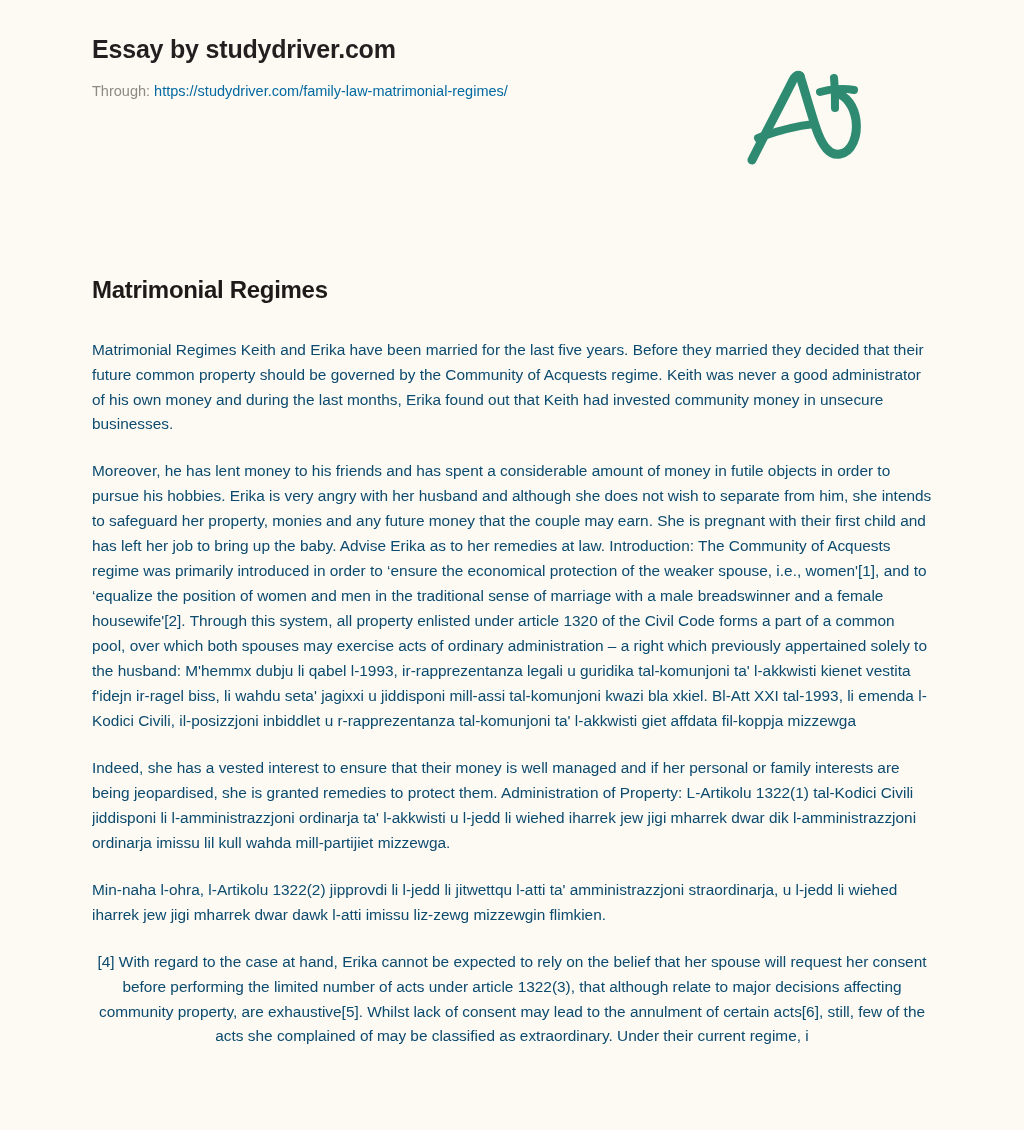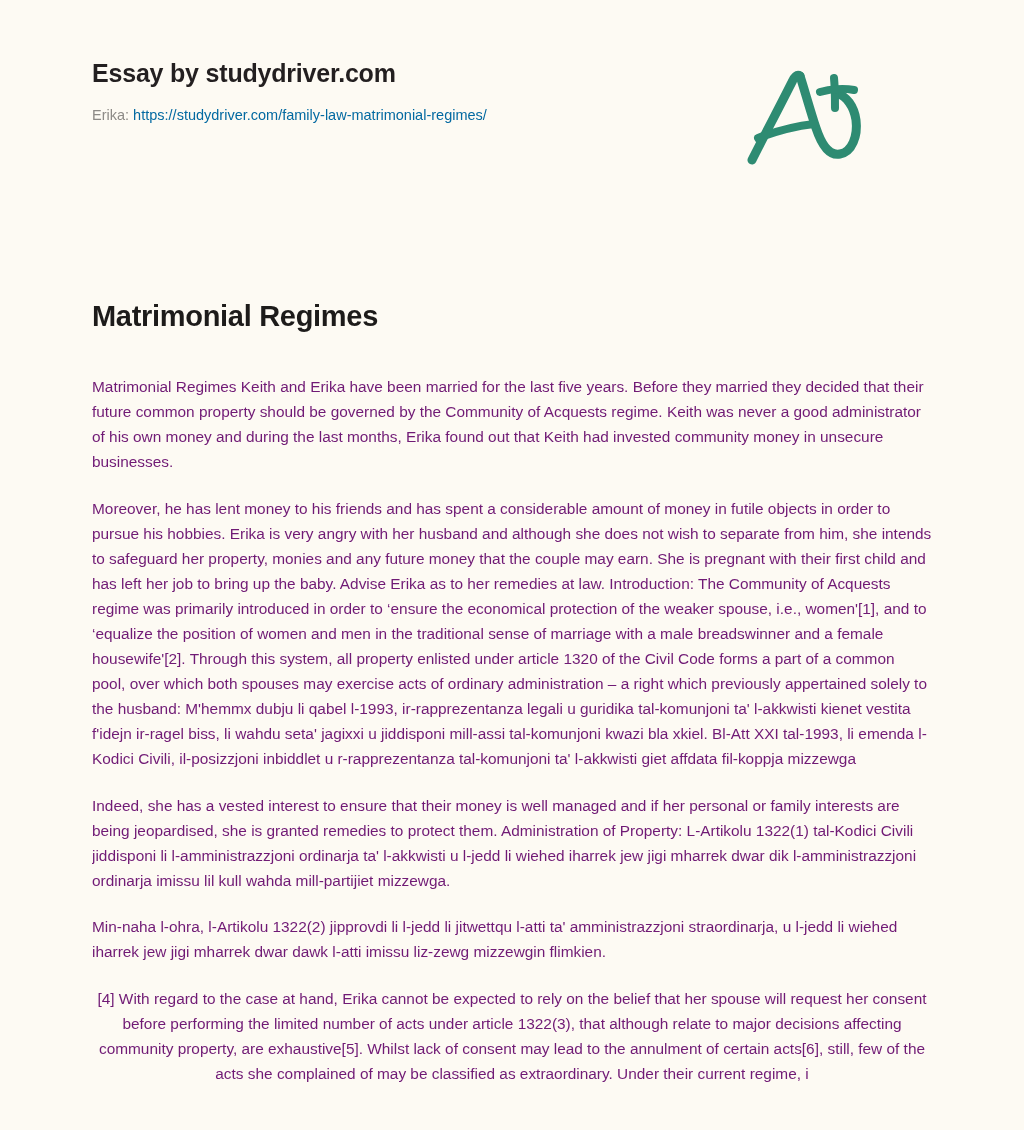--- a/index.html
+++ b/index.html
@@ -20,21 +20,21 @@
     position: relative;
     width: 1024px;
     height: 1130px;
     box-sizing: border-box;
     padding: 0 92px;
   }
 
   
   .header {
     position: relative;
-    padding-top: 58px;
+    padding-top: 34px;
     min-height: 130px;
   }
 
   .brand-line {
     font-size: 25px;
     font-weight: bold;
     letter-spacing: -0.2px;
     color: #231f20;
     line-height: 1.2;
     margin: 0;
@@ -58,58 +58,58 @@
     top: 62px;
     right: 58px;
     width: 140px;
     height: 110px;
   }
   .logo svg { display: block; width: 140px; height: 110px; }
 
   
   .article-title {
     margin: 112px 0 0 0;
-    font-size: 29px;
+    font-size: 24px;
     font-weight: bold;
     letter-spacing: -0.3px;
     color: #1d1b1a;
     line-height: 1.15;
   }
 
   
   .article-body {
     margin-top: 34px;
     max-width: 852px;
   }
 
   .article-body p {
-    margin: 8px 0 22px 0;
+    margin: 0 0 22px 0;
     font-size: 15.4px;
     line-height: 1.62;
-    color: #701a75;
+    color: #0c4a6e;
     text-align: left;
   }
 
   .article-body p:last-child { margin-bottom: 0; text-align: center; }
 
   .clipped {
     overflow: hidden;
   }
 </style>
 </head>
 <body>
 
 <div class="page">
 
   <div class="header">
 
     <div class="brand-line">Essay by studydriver.com</div>
 
     <div class="source-line">
-      <span>Erika:</span>
+      <span>Through:</span>
       <a class="source-link" href="#" title="https://studydriver.com/family-law-matrimonial-regimes/">https://studydriver.com/family-law-matrimonial-regimes/</a>
     </div>
 
     <div class="logo">
       <svg viewBox="0 0 140 110" xmlns="http://www.w3.org/2000/svg" aria-hidden="true">
         <g fill="none" stroke="#2e8b72" stroke-linecap="round" stroke-linejoin="round">
 
           <path d="M18 98 C 30 74, 46 44, 58 20 C 60 15, 63 12, 66 14" stroke-width="9"></path>
 
           <path d="M66 14 C 70 26, 76 48, 82 66 C 88 84, 96 94, 106 92 C 118 90, 124 74, 122 58 C 120 44, 112 34, 104 32" stroke-width="9"></path>

